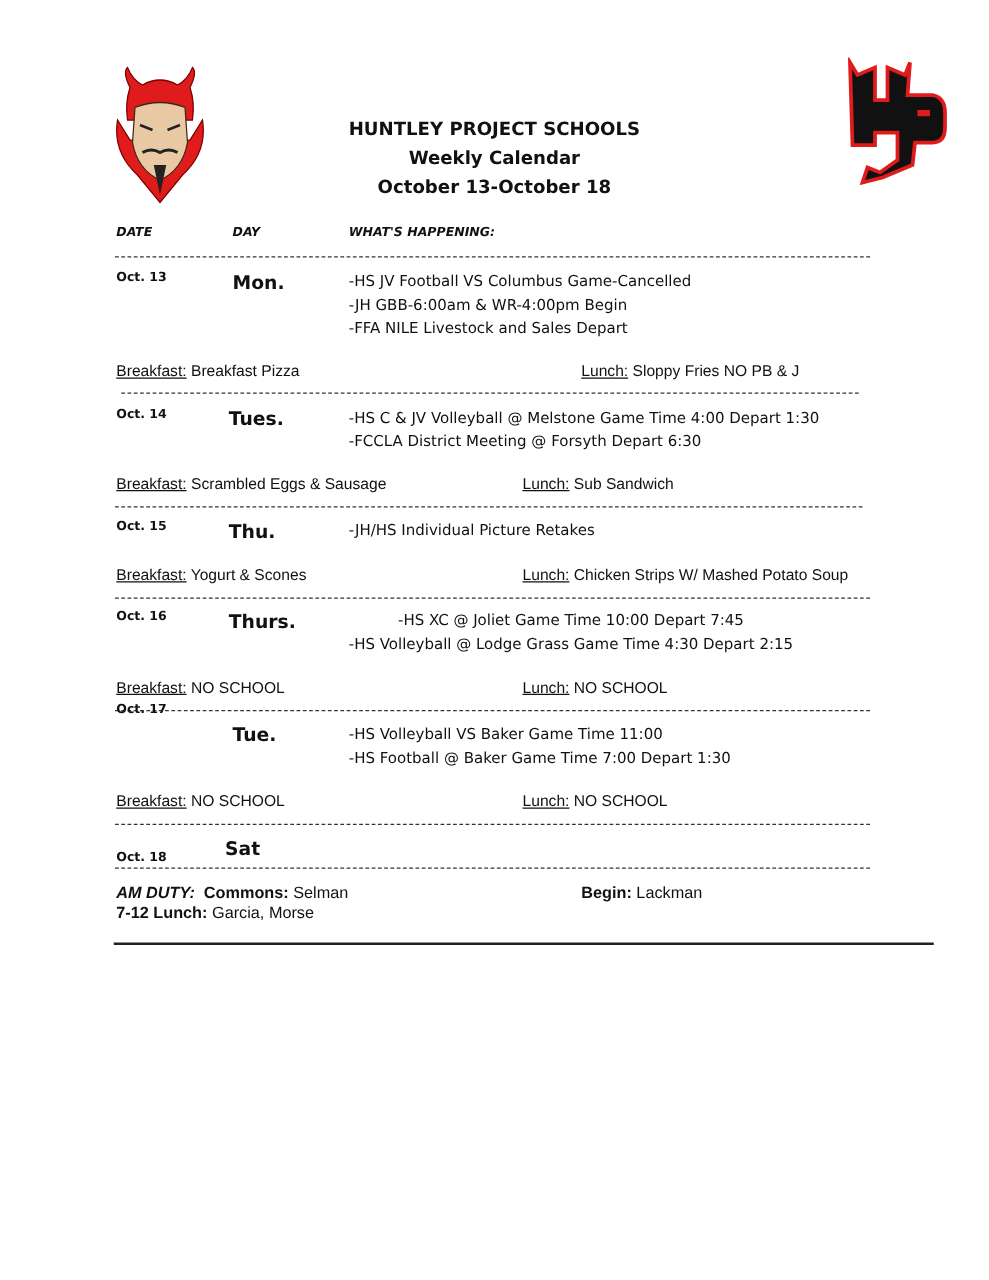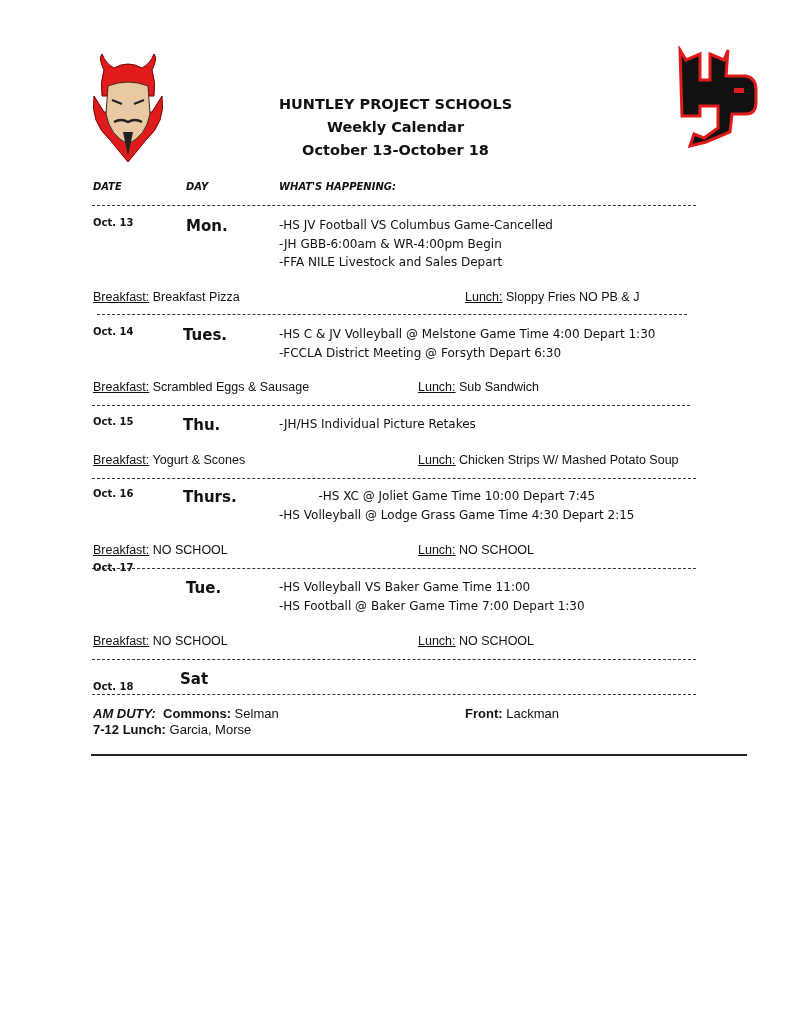--- a/index.html
+++ b/index.html
@@ -103,16 +103,16 @@
 <div class="abs meal" style="left:418px;top:634px;"><span class="lbl">Lunch:</span> <span>NO SCHOOL</span></div>
 
 <div class="abs dash" style="top:659px;"></div>
 
 <div class="abs date" style="top:670px;margin-top:11px;">Oct. 18</div>
 <div class="abs day" style="left:180px;top:670px;">Sat</div>
 
 <div class="abs dash" style="top:694px;"></div>
 
 <div class="abs duty" style="left:93px;top:706px;"><span class="bi">AM DUTY:</span>&nbsp; <span class="b">Commons:</span> <span>Selman</span></div>
-<div class="abs duty" style="left:465px;top:706px;"><span class="b">Front:</span> <span>Lackman</span></div>
+<div class="abs duty" style="left:465px;top:706px;"><span class="b">Begin:</span> <span>Lackman</span></div>
 <div class="abs duty" style="left:93px;top:722px;"><span class="b">7-12 Lunch:</span> <span>Garcia, Morse</span></div>
 
 <div class="abs rule" style="top:754px;"></div>
 
 </body></html>

